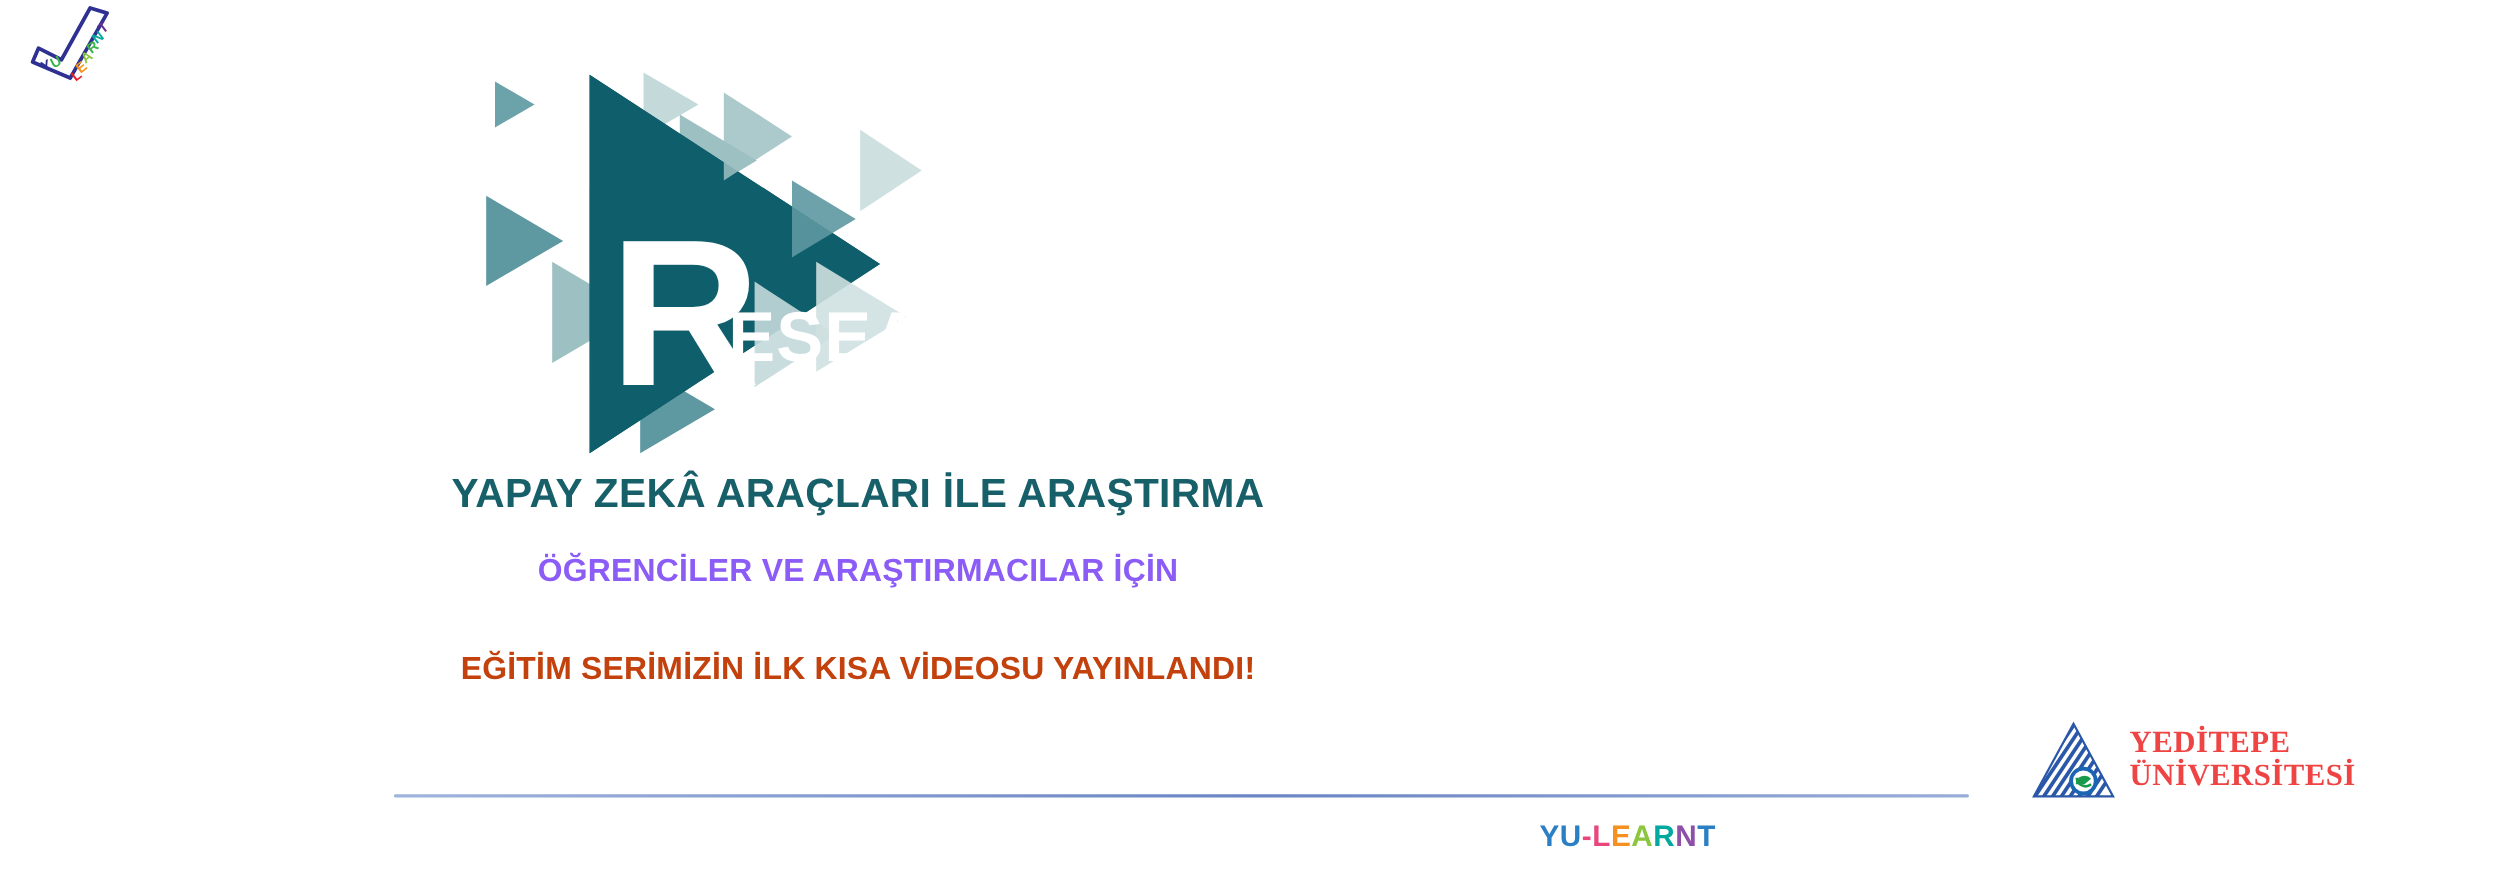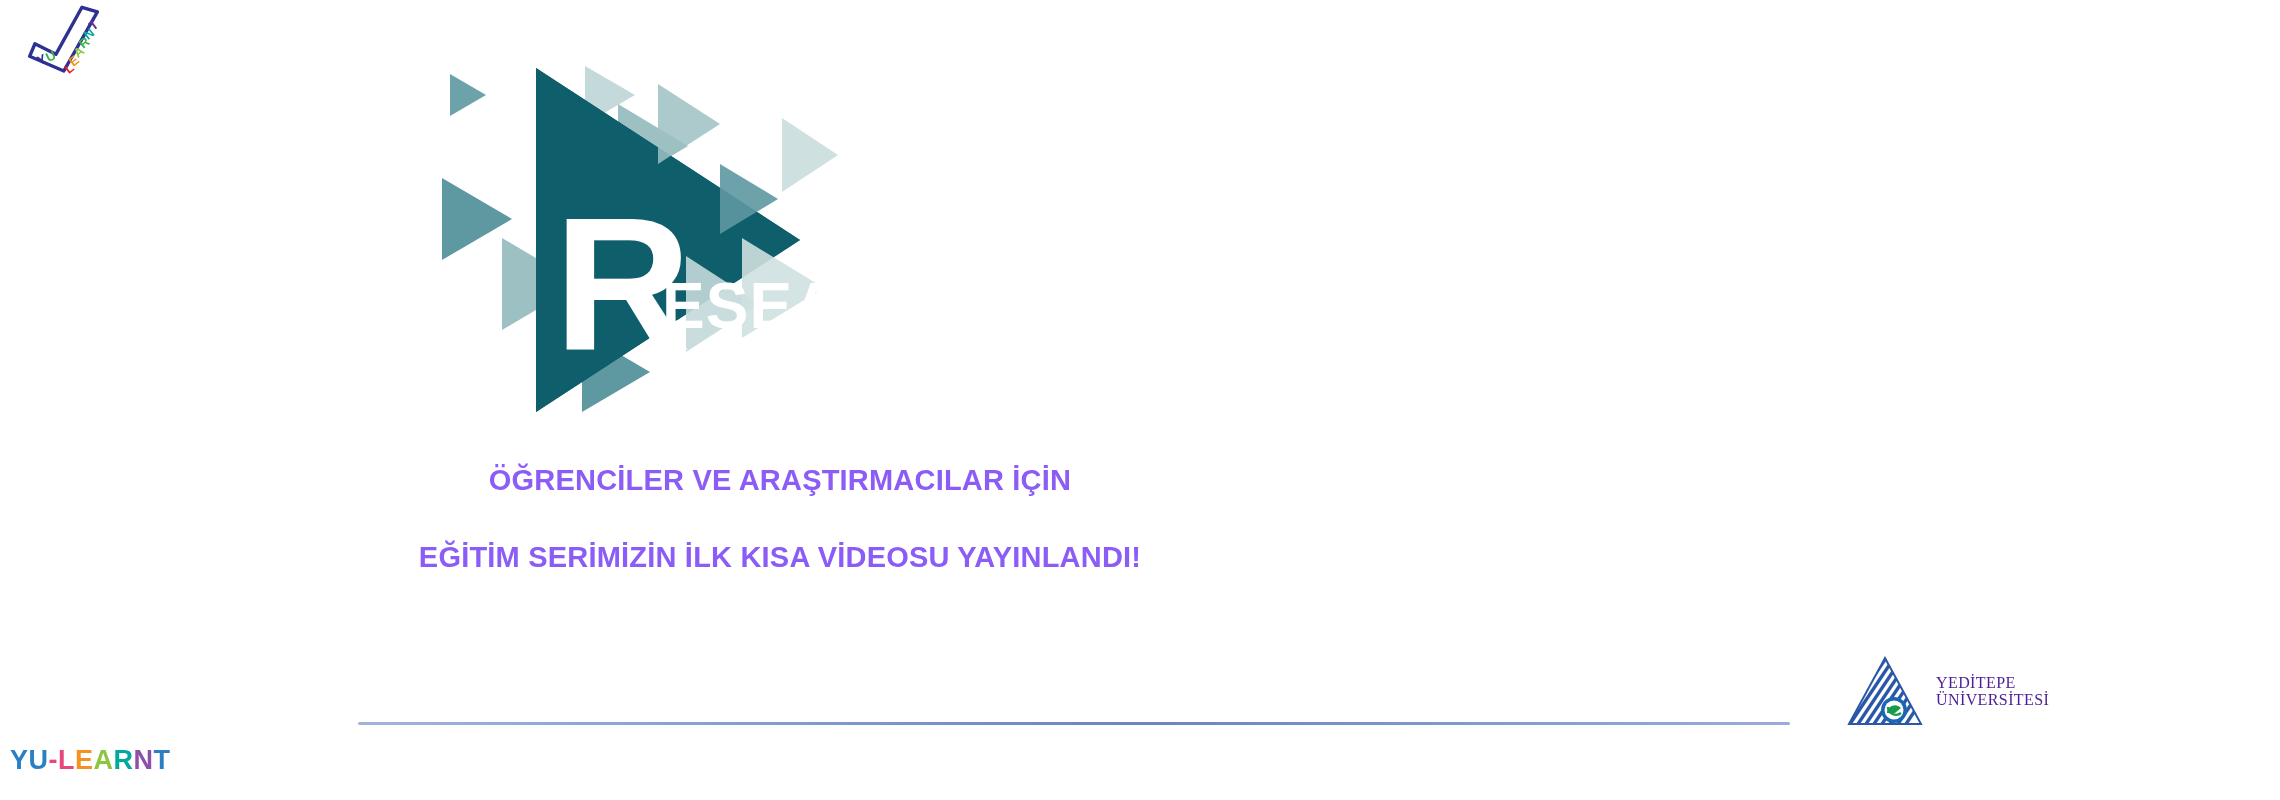--- a/index.html
+++ b/index.html
@@ -58,68 +58,68 @@
   }
   .subtitle-line {
     font-size: 29px;
     font-weight: bold;
     color: #8b5cf6;
     letter-spacing: 0.2px;
     line-height: 1.28;
     white-space: nowrap;
   }
   #announcement-line {
-    margin-top: 42px;
+    margin-top: 54px;
     font-size: 29px;
     font-weight: bold;
-    color: #8b5cf6;
+    color: #c2410c;
     letter-spacing: 0.2px;
     white-space: nowrap;
   }
 
   
   #footer-divider {
     position: absolute;
     left: 358px;
     top: 722px;
     width: 1432px;
     height: 3px;
     background: linear-gradient(to right, #9fb4dd 0%, #6a85c4 55%, #98add8 100%);
     border-radius: 2px;
   }
 
   
   #wordmark {
     position: absolute;
-    left: 10px;
+    left: 0;
     top: 745px;
     width: 1560px;
-    text-align: left;
+    text-align: right;
     font-size: 27px;
     font-weight: bold;
     letter-spacing: 0.5px;
   }
   #wordmark span { display: inline; }
 
   
   #yeditepe-block {
     position: absolute;
     left: 1846px;
     top: 655px;
     display: flex;
     align-items: center;
     gap: 12px;
   }
   #yeditepe-mark { width: 78px; height: 72px; }
   #yeditepe-mark svg { display: block; }
   #yeditepe-wordmark {
-    color: #4c1d95;
+    color: #ef4444;
     font-family: "Liberation Serif", serif;
-    font-weight: normal;
-    font-size: 16px;
+    font-weight: bold;
+    font-size: 28px;
     line-height: 1.08;
     letter-spacing: 0.4px;
   }
   #anniversary-mark {
     margin-left: 16px;
     width: 148px;
     height: 66px;
   }
   #anniversary-mark svg { display: block; }
 </style>
@@ -170,20 +170,21 @@
     <polygon points="312,178 312,278 394,228" fill="#cfe0e0" opacity="0.9"></polygon>
     <polygon points="352,58 352,132 408,95" fill="#cfe0e0"></polygon>
     <polygon points="290,104 290,174 348,139" fill="#5e98a1" opacity="0.9"></polygon>
 
     <text x="124" y="290" fill="#ffffff" font-family="Liberation Sans, sans-serif" font-weight="bold" font-size="190" letter-spacing="-4">R</text>
     <text x="232" y="268" fill="#ffffff" font-family="Liberation Sans, sans-serif" font-weight="bold" font-size="64" letter-spacing="1">ESEARCH</text>
   </svg>
 </div>
 
 <div id="headline-block">
+  <div id="main-title">YAPAY ZEKÂ ARAÇLARI İLE ARAŞTIRMA</div>
 
   <div id="subtitle-group">
     <div class="subtitle-line">ÖĞRENCİLER VE ARAŞTIRMACILAR İÇİN</div>
   </div>
 
   <div id="announcement-line">EĞİTİM SERİMİZİN İLK KISA VİDEOSU YAYINLANDI!</div>
 </div>
 
 <div id="footer-divider"></div>
 

